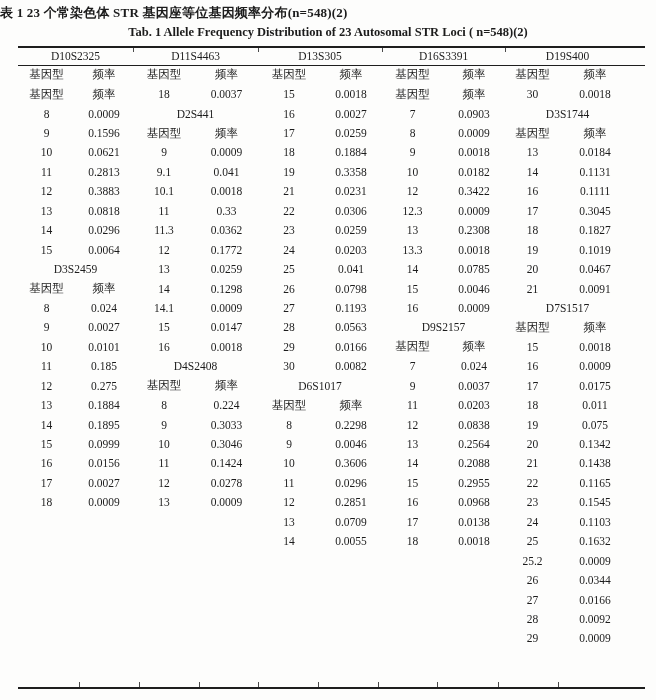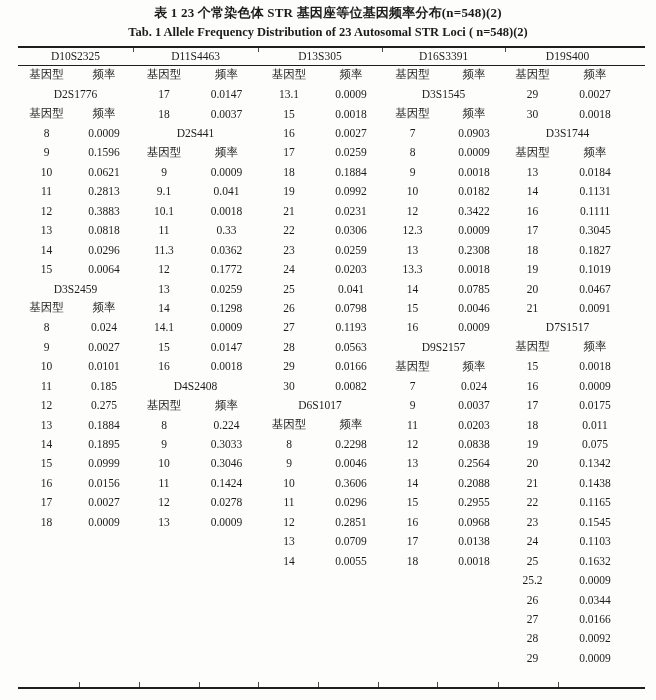--- a/index.html
+++ b/index.html
@@ -6,21 +6,20 @@
   .sheet{
     position:relative;
     width:656px;height:700px;
     background:#fdfdfc;
     overflow:hidden;
     font-family:"Liberation Serif","DejaVu Serif",serif;
     color:#1c1c1c;
   }
   .title-zh{
     padding-top:5px;
-    text-align:center;
     font-weight:bold;
     font-size:13px;
     line-height:16px;
     letter-spacing:0.2px;
   }
   .title-en{
     margin-top:4px;
     text-align:center;
     font-weight:bold;
     font-size:12.5px;
@@ -86,30 +85,20 @@
           <td>基因型</td>
           <td>频率</td>
           <td>基因型</td>
           <td>频率</td>
           <td>基因型</td>
           <td>频率</td>
           <td>基因型</td>
           <td>频率</td>
         </tr>
         <tr>
-          <td colspan="2" class="left">D2S1776</td>
-          <td>17</td>
-          <td>0.0147</td>
-          <td>13.1</td>
-          <td>0.0009</td>
-          <td colspan="2">D3S1545</td>
-          <td>29</td>
-          <td>0.0027</td>
-        </tr>
-        <tr>
           <td class="left">基因型</td>
           <td>频率</td>
           <td>18</td>
           <td>0.0037</td>
           <td>15</td>
           <td>0.0018</td>
           <td>基因型</td>
           <td>频率</td>
           <td>30</td>
           <td>0.0018</td>
@@ -147,21 +136,21 @@
           <td>0.0018</td>
           <td>13</td>
           <td>0.0184</td>
         </tr>
         <tr>
           <td class="left">11</td>
           <td>0.2813</td>
           <td>9.1</td>
           <td>0.041</td>
           <td>19</td>
-          <td>0.0992</td>
+          <td>0.3358</td>
           <td>10</td>
           <td>0.0182</td>
           <td>14</td>
           <td>0.1131</td>
         </tr>
         <tr>
           <td class="left">12</td>
           <td>0.3883</td>
           <td>10.1</td>
           <td>0.0018</td>

